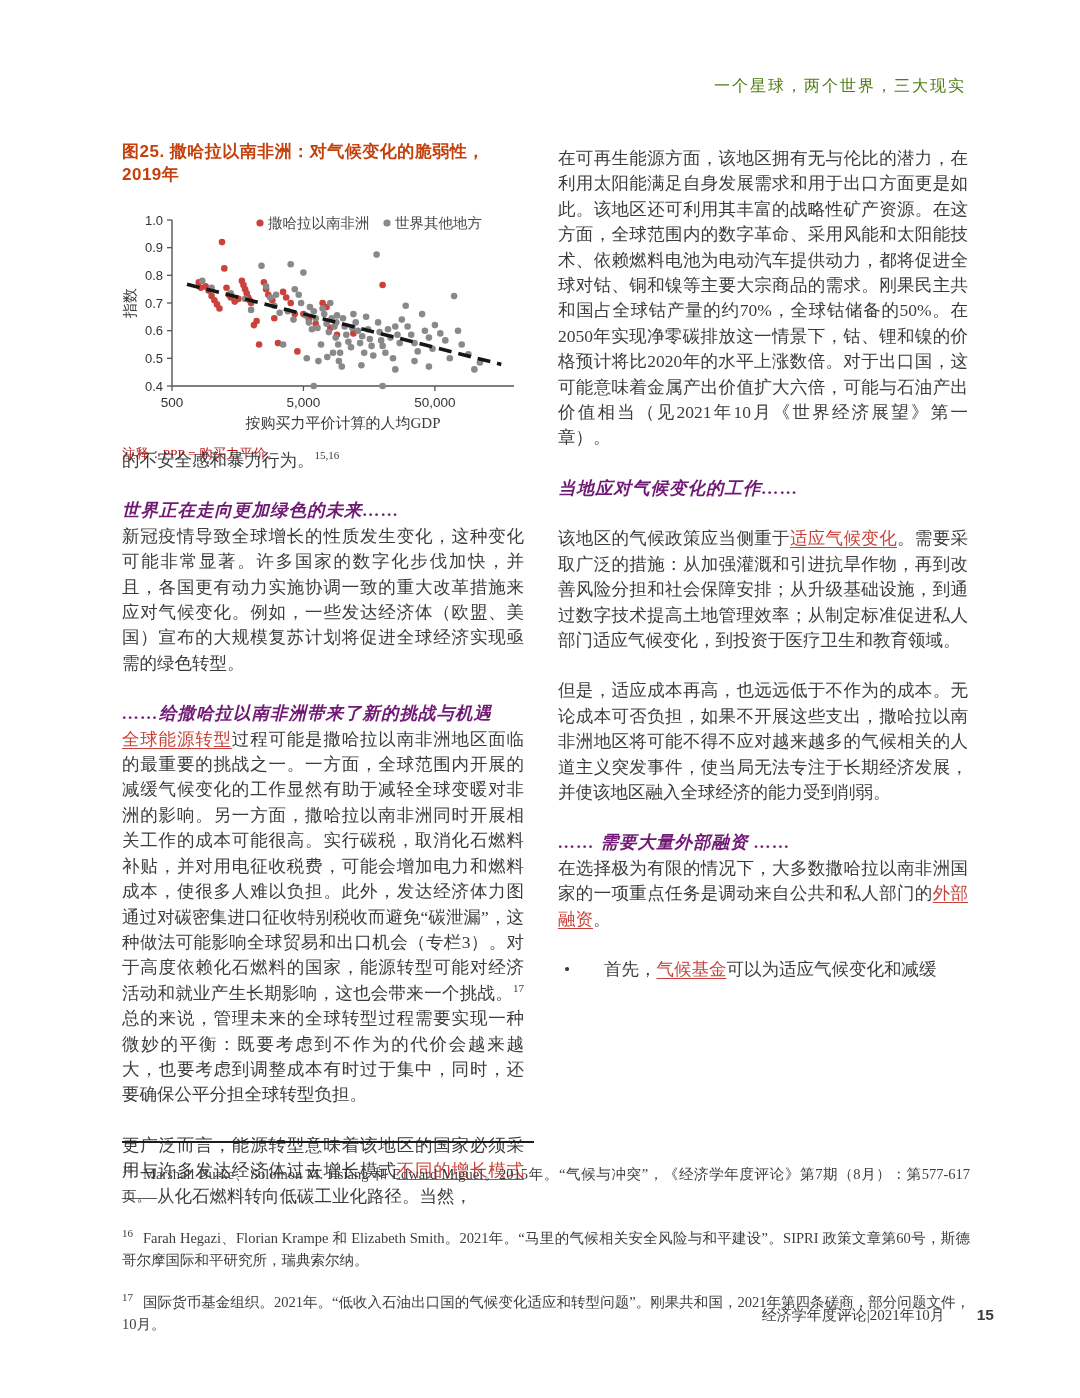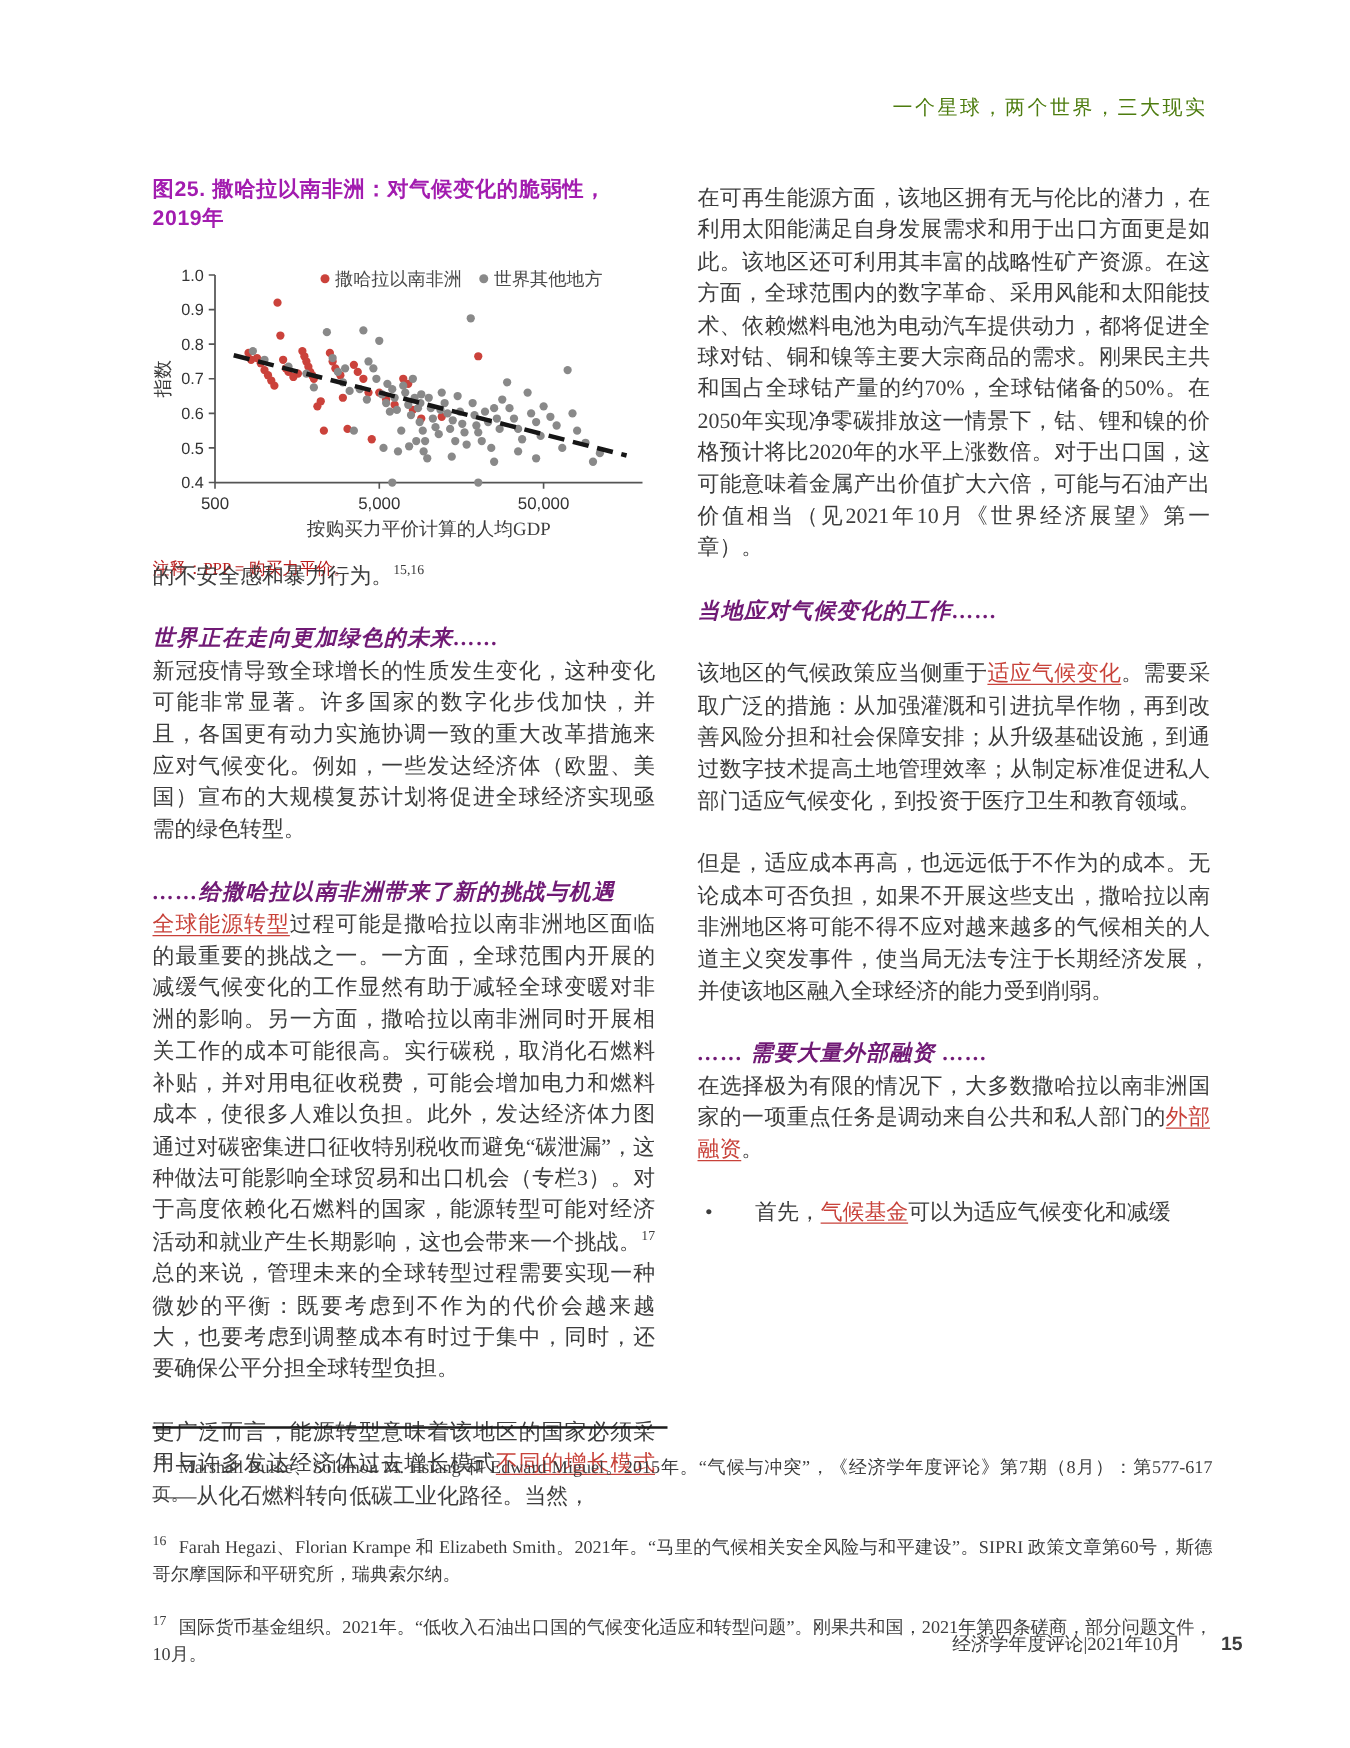--- a/index.html
+++ b/index.html
@@ -4,21 +4,21 @@
 <style>
   html,body{margin:0;padding:0;}
   body{
     width:1080px;height:1398px;background:#ffffff;position:relative;
     font-family:"Liberation Serif","DejaVu Serif",serif;
     color:#3c3c3c;overflow:hidden;
   }
   .hdr{position:absolute;top:76px;right:114px;font-size:16px;color:#4d7c0f;letter-spacing:2px;}
   .fig{position:absolute;left:122px;top:140px;width:402px;}
   .fig-title{font-family:"Liberation Sans","DejaVu Sans",sans-serif;font-weight:bold;
-    color:#a21caf;font-size:17px;letter-spacing:.5px;margin-bottom:22px;}
+    color:#c2410c;font-size:17px;letter-spacing:.5px;margin-bottom:22px;}
   .fig-src{color:#cf3a35;font-size:13.5px;line-height:20px;margin-top:4px;}
   .fig-note{color:#b91c1c;font-size:13.5px;line-height:20px;}
   .col{position:absolute;width:402px;font-size:17.5px;line-height:25.4px;text-align:justify;}
   .col-left{left:122px;top:448px;}
   .col-right{left:558px;top:146px;width:410px;}
   .col p{margin:0 0 25px 0;}
   .col p.tight{margin-bottom:0;}
   .red-head{color:#701a75;font-weight:bold;font-style:italic;margin:25px 0 0 0;font-size:17.5px;letter-spacing:1px;}
   .red-link{color:#c8423a;text-decoration:underline;text-underline-offset:3px;}
   sup{font-size:11px;line-height:0;vertical-align:super;}

